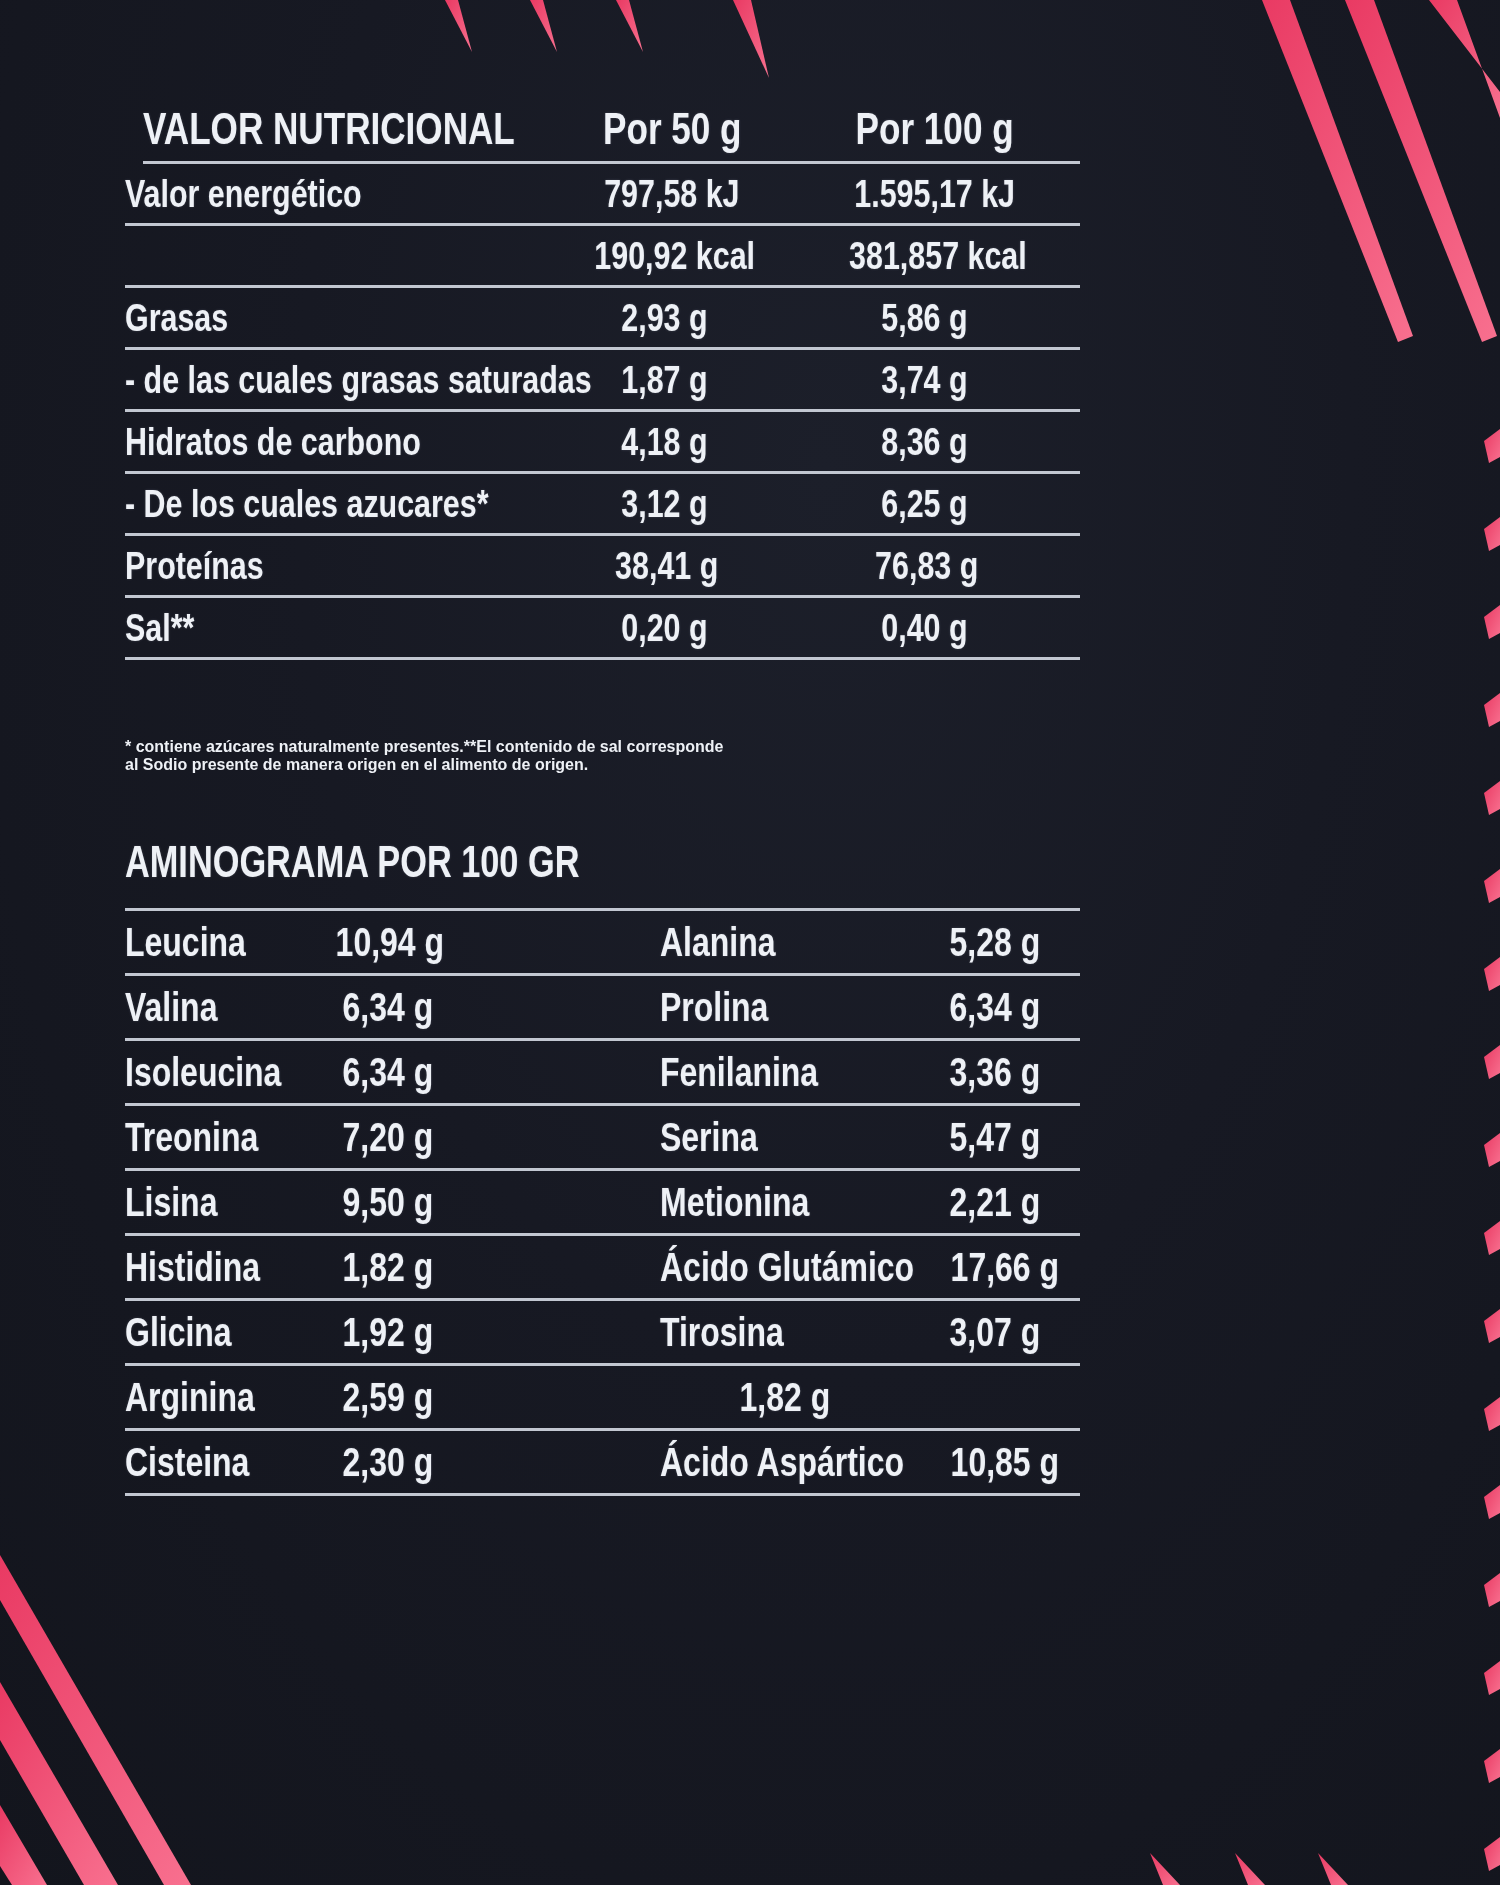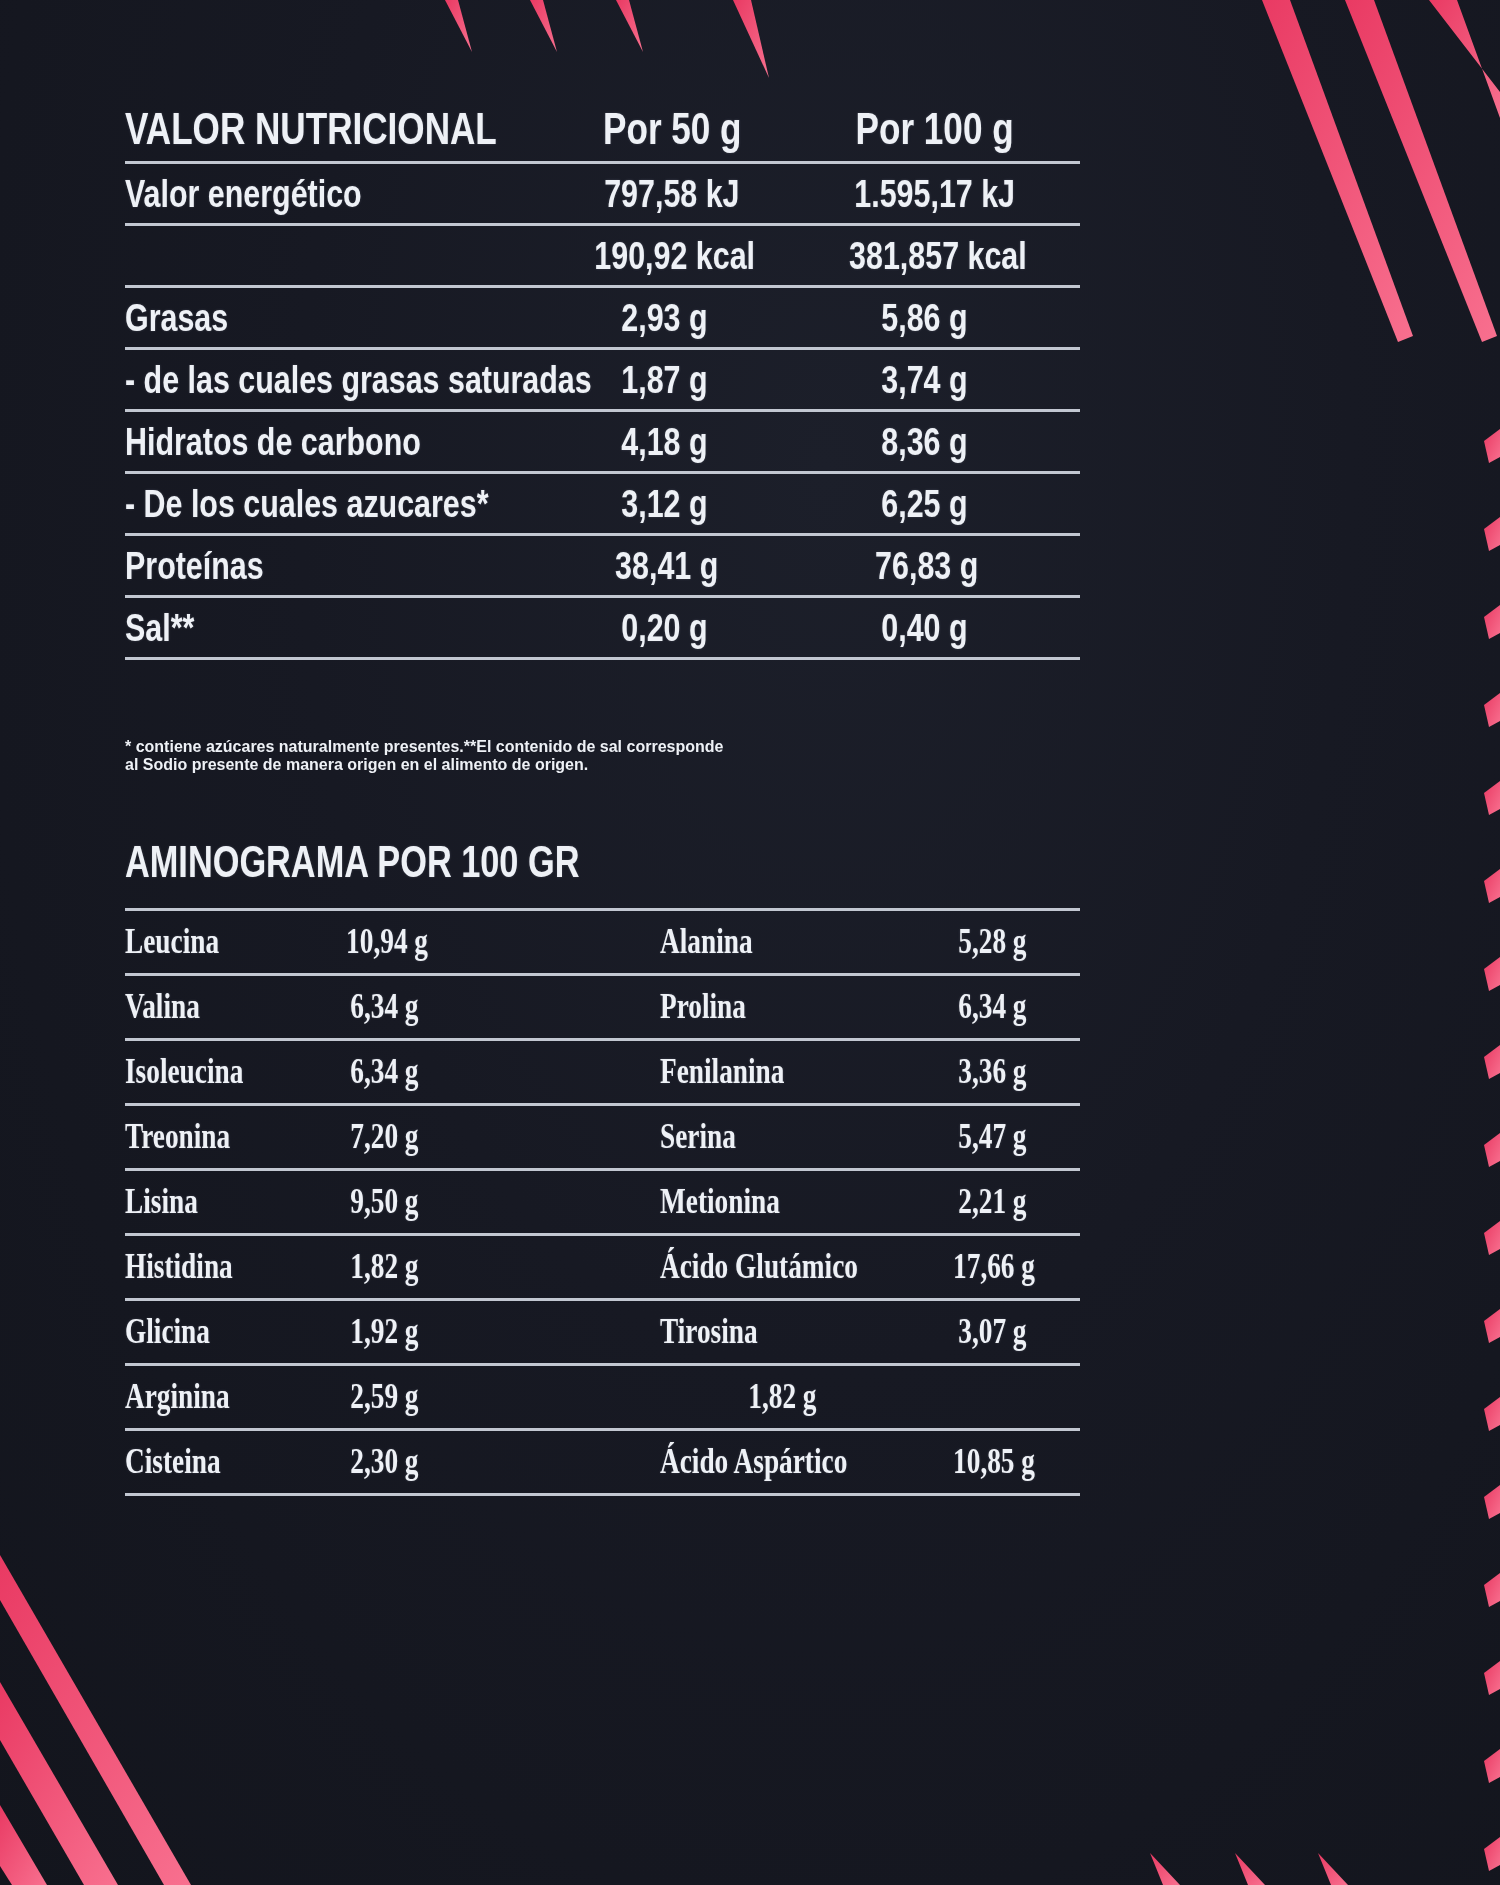--- a/index.html
+++ b/index.html
@@ -16,20 +16,21 @@
   
   .tx   { display:inline-block; transform:scaleX(.78); transform-origin:0 50%; white-space:nowrap;
           text-shadow:0 0 3px rgba(225,232,255,.18); }
   .tx-r { transform-origin:100% 50%; }
 
   
   .nt-head {
     display:grid; grid-template-columns:minmax(0,1fr) 240px 300px;
     align-items:end; padding-top:106px; padding-bottom:10px;
     border-bottom:3px solid #c2c7d1;
+    margin-left:18px;
   }
   .nt-head .cell { font-size:45px; line-height:1; }
   .nt-row {
     display:grid; grid-template-columns:minmax(0,1fr) 240px 300px;
     height:59px; align-items:center;
     border-bottom:3px solid #c2c7d1;
     font-size:39px;
   }
   .num { text-align:center; }
   .pr15 { padding-right:15px; }
@@ -38,22 +39,21 @@
   
   .footnote { margin:26px 0 0 0; font-size:36px; line-height:1.45; }
 
   
   .am-head { margin-top:66px; padding-bottom:24px; border-bottom:3px solid #c2c7d1;
              font-size:44px; line-height:1; }
   .am-row {
     display:grid; grid-template-columns:170px 160px 205px 260px 160px;
     height:62px; align-items:center;
     border-bottom:3px solid #c2c7d1;
-    font-size:35px;
-    font-family:Liberation Serif, serif;
+    font-size:41px;
   }
   .am-row .cell { min-width:0; }
 </style>
 </head>
 <body>
 
 <div class="stage">
 
   <svg class="deco" width="1500" height="1885" viewBox="0 0 1500 1885">
     <defs>

